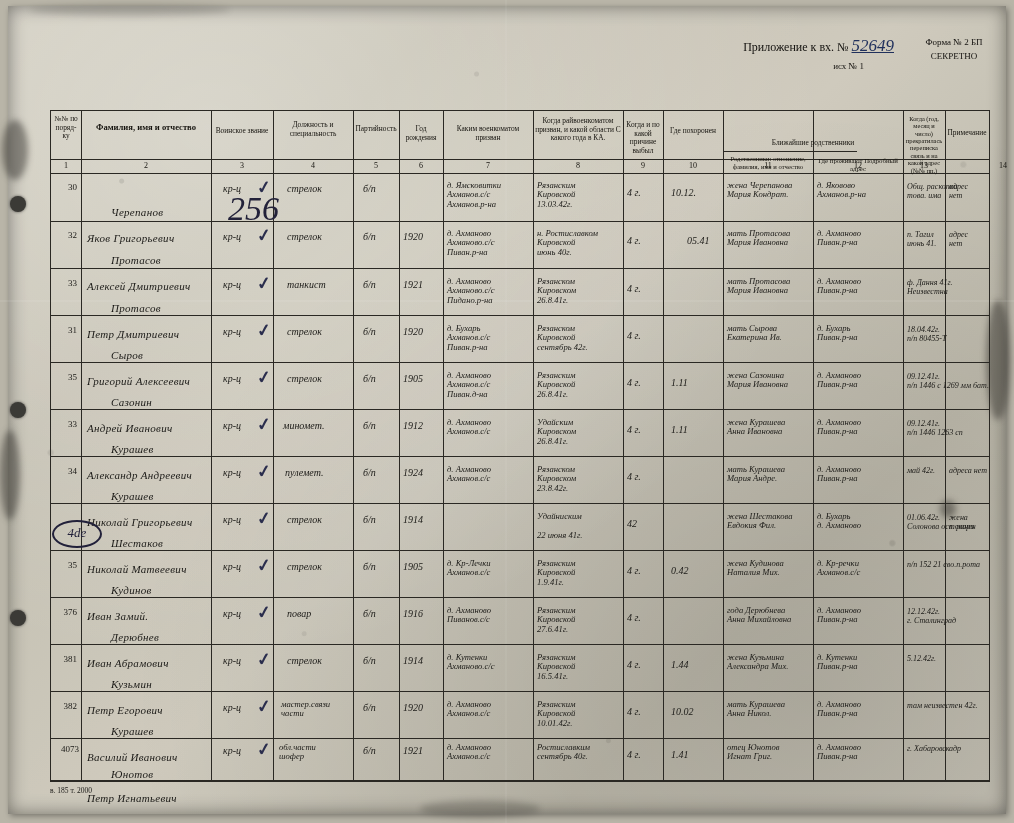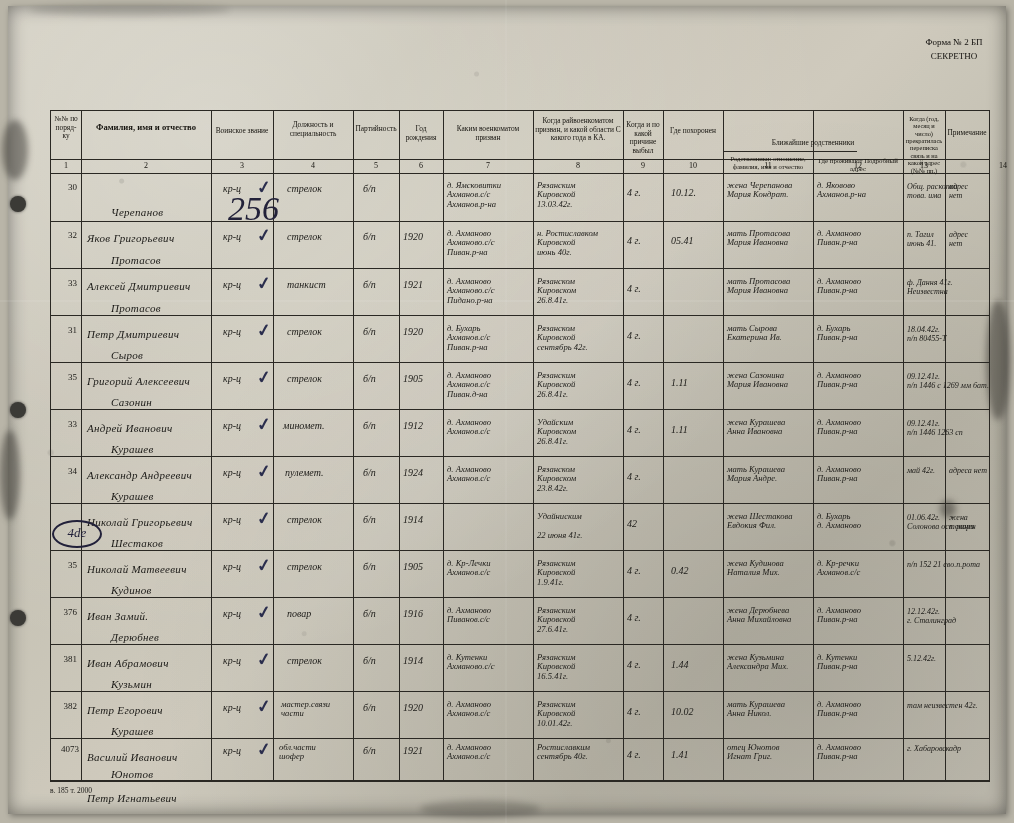--- a/index.html
+++ b/index.html
@@ -130,20 +130,25 @@
 
   <div class="fold" style="left:0;top:300px;width:1014px;height:2px;opacity:.35;"></div>
   <div class="fold" style="left:505px;top:0;width:2px;height:823px;opacity:.25;"></div>
 
   <div class="punch" style="top:196px;"></div>
   <div class="punch" style="top:402px;"></div>
   <div class="punch" style="top:610px;"></div>
 
 
 
+  <div class="hdr" id="appnum">
+    <span>Приложение к вх. №</span>
+    <span class="handnum">52649</span>
+    <div style="font-size:9px;margin-top:5px;margin-left:90px;">исх № 1</div>
+  </div>
 
   <div class="hdr" id="formbox">
     <div>Форма № 2 БП</div>
     <div>СЕКРЕТНО</div>
   </div>
 
   <div id="table">
 
     <div class="vline" style="left:30px;"></div>
     <div class="vline" style="left:160px;"></div>
@@ -241,21 +246,21 @@
     <div class="hw ital" style="left:236px;top:120px;">стрелок</div>
     <div class="hw ital" style="left:312px;top:120px;">б/п</div>
     <div class="hw ital" style="left:352px;top:120px;">1920</div>
     <div class="hw small ital" style="left:396px;top:118px;">д. Ахманово
 Ахманово.с/с
 Пиван.р-на</div>
     <div class="hw small ital" style="left:486px;top:118px;">н. Ростиславком
 Кировской
 июнь 40г.</div>
     <div class="hw ital" style="left:576px;top:124px;">4 г.</div>
-    <div class="hw ital" style="left:620px;top:124px;">05.41</div>
+    <div class="hw ital" style="left:636px;top:124px;">05.41</div>
     <div class="hw small ital" style="left:676px;top:118px;">мать Протасова
 Мария Ивановна</div>
     <div class="hw small ital" style="left:766px;top:118px;">д. Ахманово
 Пиван.р-на</div>
     <div class="hw tiny ital" style="left:856px;top:120px;">п. Тагил
 июнь 41.</div>
     <div class="hw tiny ital" style="left:898px;top:120px;">адрес
 нет</div>
 
     <div class="hw rownum" style="left:0px;top:168px;">33</div>
@@ -428,21 +433,21 @@
     <div class="hw ital" style="left:236px;top:497px;">повар</div>
     <div class="hw ital" style="left:312px;top:497px;">б/п</div>
     <div class="hw ital" style="left:352px;top:497px;">1916</div>
     <div class="hw small ital" style="left:396px;top:495px;">д. Ахманово
 Пиванов.с/с</div>
     <div class="hw small ital" style="left:486px;top:495px;">Рязанским
 Кировской
 27.6.41г.</div>
     <div class="hw ital" style="left:576px;top:501px;">4 г.</div>
     <div class="hw ital" style="left:620px;top:501px;"></div>
-    <div class="hw small ital" style="left:676px;top:495px;">жена Дерюбнева
+    <div class="hw small ital" style="left:676px;top:495px;">года Дерюбнева
 Анна Михайловна</div>
     <div class="hw small ital" style="left:766px;top:495px;">д. Ахманово
 Пиван.р-на</div>
     <div class="hw tiny ital" style="left:856px;top:497px;">12.12.42г.
 г. Сталинград</div>
     <div class="hw tiny ital" style="left:898px;top:497px;"></div>
 
     <div class="hw rownum" style="left:0px;top:544px;">381</div>
     <div class="hw name ital" style="left:60px;top:542px;">Кузьмин</div>
     <div class="hw name ital" style="left:36px;top:568px;">Петр Егорович</div>

